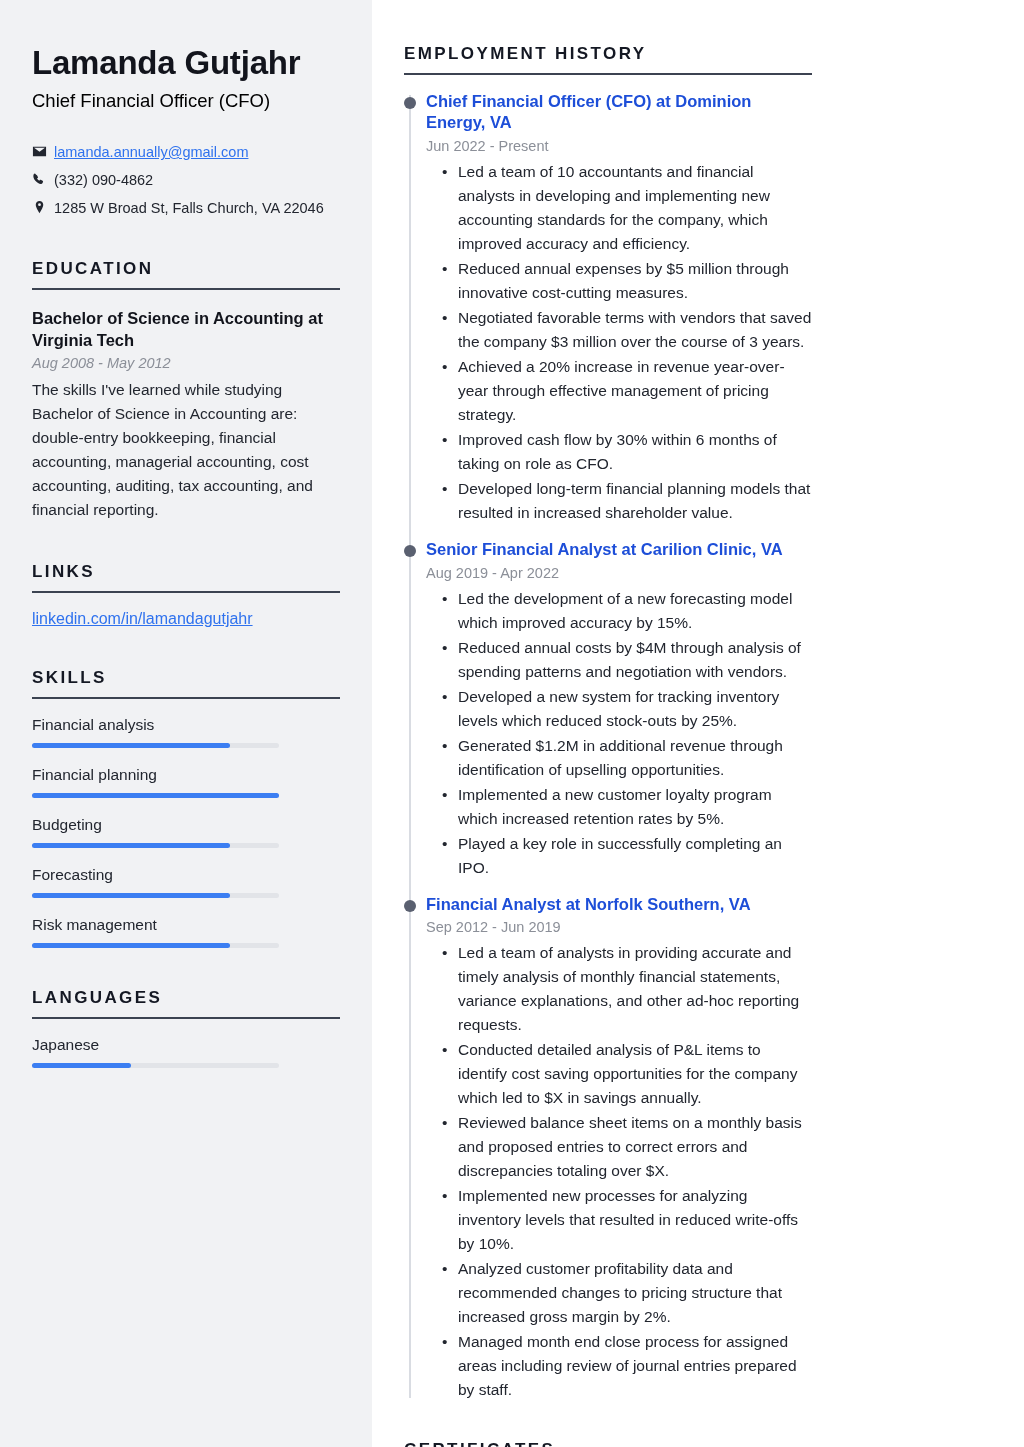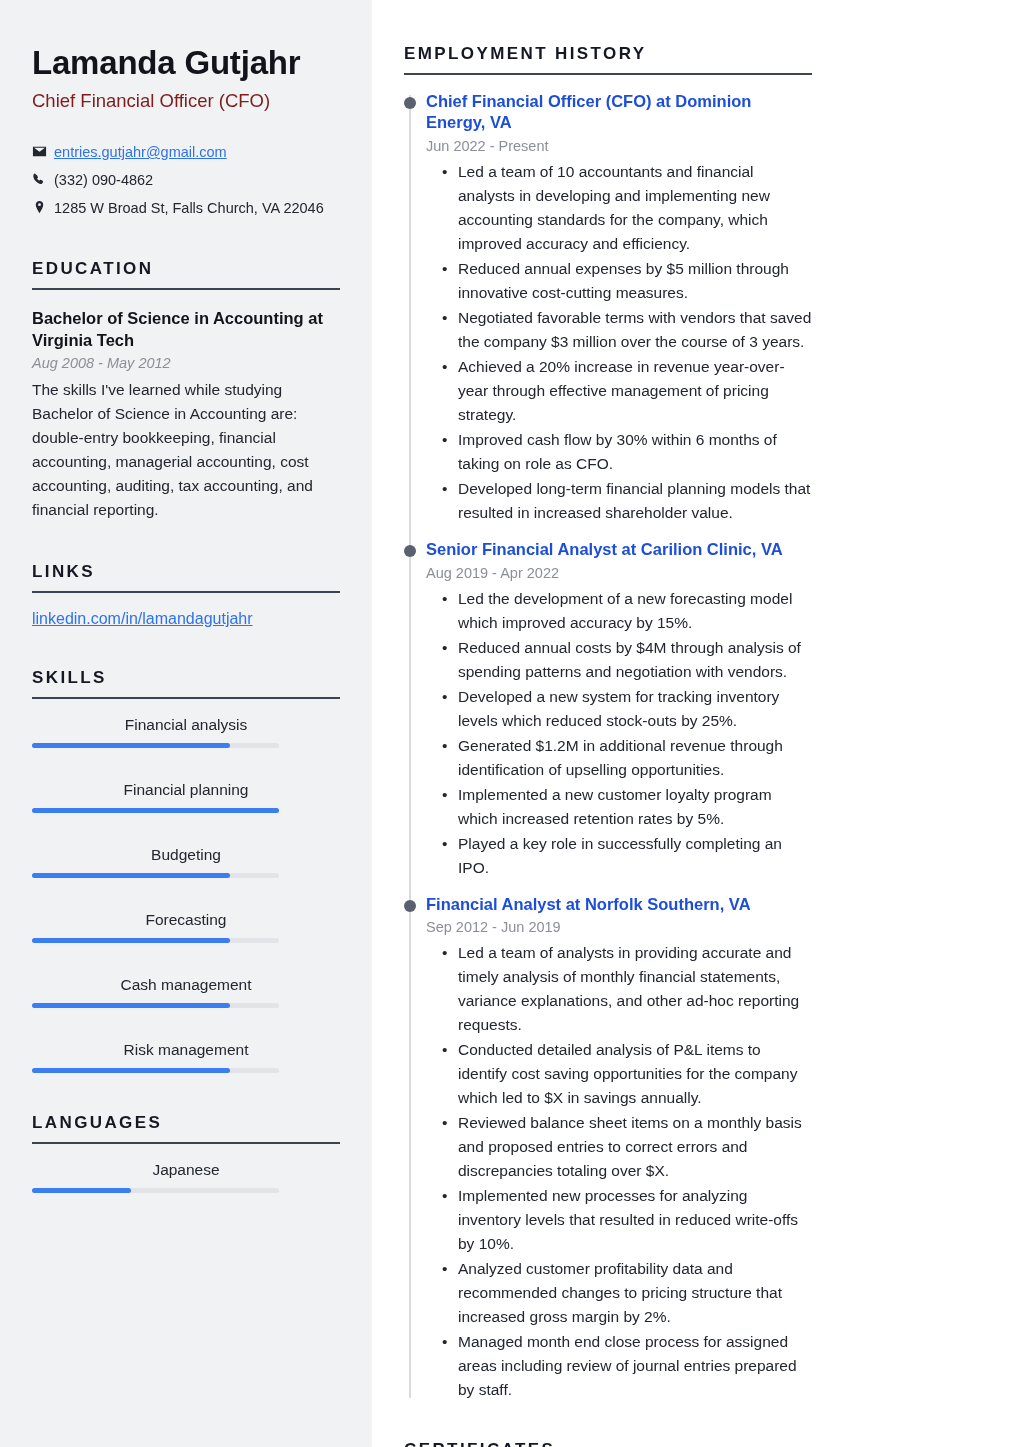--- a/index.html
+++ b/index.html
@@ -31,21 +31,21 @@
   .name {
     font-size: 33px;
     font-weight: bold;
     line-height: 1.18;
     color: #12141c;
     letter-spacing: -0.2px;
   }
 
   .job-title {
     font-size: 18.5px;
-    color: #7f1d1d;
+    color: #000000;
     margin-top: 6px;
     line-height: 1.25;
   }
 
   .contact-list {
     margin-top: 30px;
   }
   .contact-row {
     display: flex;
     align-items: flex-start;
@@ -101,21 +101,21 @@
   .edu-desc {
     font-size: 15.5px;
     color: #22262f;
     line-height: 1.55;
     margin-top: 7px;
   }
 
   .link-url { font-size: 16px; }
 
   
-  .bar-item { margin-bottom: 33px; text-align: center; }
+  .bar-item { margin-bottom: 18px; }
   .bar-label {
     font-size: 15.5px;
     color: #22262f;
     margin-bottom: 9px;
   }
   .bar-track {
     position: relative;
     height: 5px;
     border-radius: 3px;
     background: #e2e4e8;
@@ -215,21 +215,21 @@
 
     <div class="contact-list">
 
       <div class="contact-row">
         <span class="contact-icon">
           <svg width="15" height="15" viewBox="0 0 16 16" fill="#22262f">
             <path d="M1 3h14v10H1V3zm1.2 1L8 8.2 13.8 4H2.2z"></path>
           </svg>
         </span>
         <span class="contact-text">
-          <a href="#">entries.gutjahr@gmail.com</a>
+          <a href="#">lamanda.annually@gmail.com</a>
         </span>
       </div>
 
       <div class="contact-row">
         <span class="contact-icon">
           <svg width="15" height="15" viewBox="0 0 16 16" fill="#22262f">
             <path d="M3.2 1.6c-.6 0-1.2.4-1.5 1C1 4.4 1.6 7 3.6 9.4c2 2.4 4.5 3.6 6.3 3.3.7-.1 1.3-.6 1.5-1.3l.4-1.2c.1-.4-.1-.8-.5-1l-2-.9c-.4-.2-.8 0-1 .3l-.5.8c-1-.5-1.9-1.3-2.5-2.4l.8-.6c.3-.2.4-.7.2-1l-1-1.9c-.2-.3-.5-.5-.9-.5z"></path>
           </svg>
         </span>
         <span class="contact-text">(332) 090-4862</span>
@@ -281,26 +281,20 @@
             </div>
           </div>
           <div class="bar-item">
             <div class="bar-label">Budgeting</div>
             <div class="bar-track">
               <div class="bar-fill" style="width: 80%;"></div>
             </div>
           </div>
           <div class="bar-item">
             <div class="bar-label">Forecasting</div>
-            <div class="bar-track">
-              <div class="bar-fill" style="width: 80%;"></div>
-            </div>
-          </div>
-          <div class="bar-item">
-            <div class="bar-label">Cash management</div>
             <div class="bar-track">
               <div class="bar-fill" style="width: 80%;"></div>
             </div>
           </div>
           <div class="bar-item">
             <div class="bar-label">Risk management</div>
             <div class="bar-track">
               <div class="bar-fill" style="width: 80%;"></div>
             </div>
           </div>

